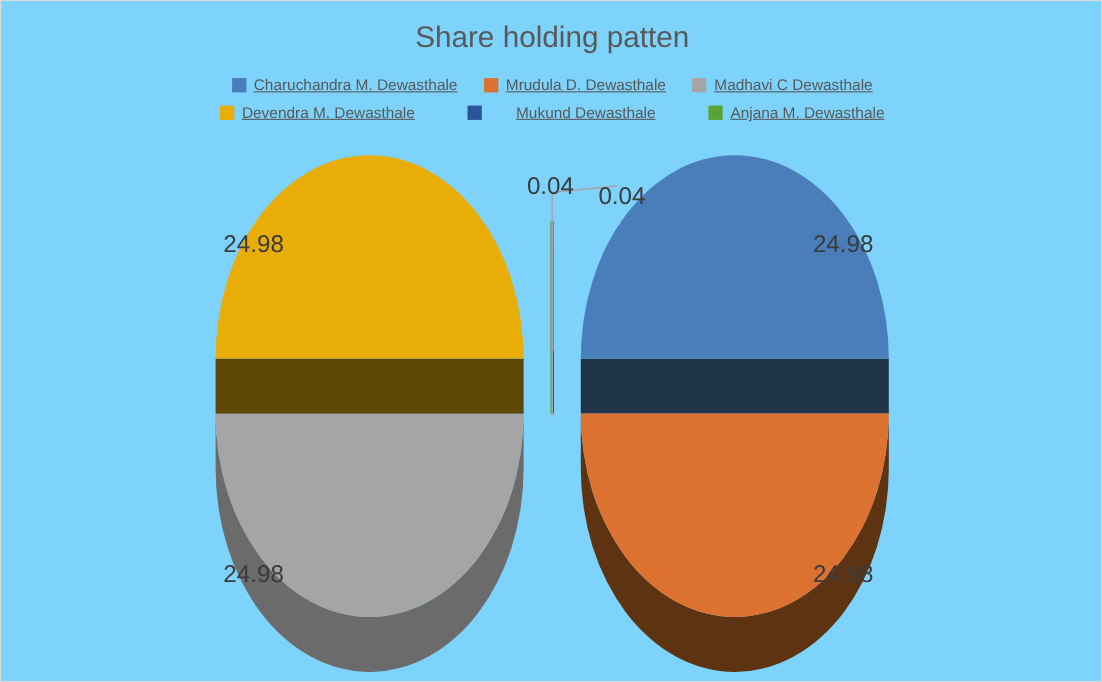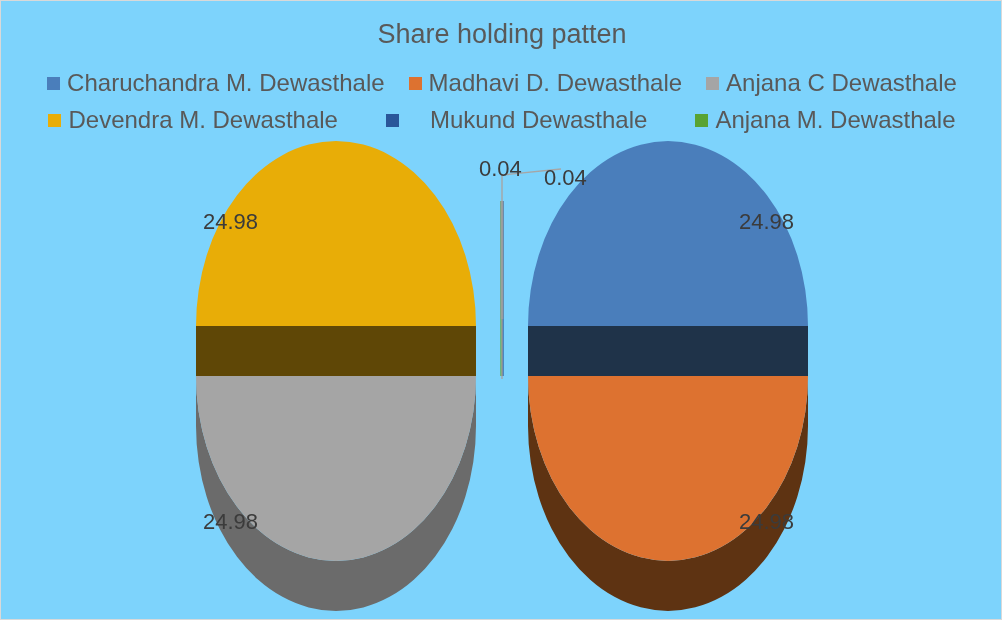--- a/index.html
+++ b/index.html
@@ -51,22 +51,23 @@
     align-items: center;
     white-space: nowrap;
   }
   .legend-swatch {
     width: 13px;
     height: 13px;
     margin-right: 7px;
     flex: none;
   }
   .legend-label {
-    font-size: 24px;
+    font-size: 14px;
     color: #595959;
+    text-decoration: underline;
   }
   #pie-area {
     position: absolute;
     left: 0;
     top: 140px;
     width: 1002px;
     height: 470px;
   }
   .data-label {
     position: absolute;
@@ -84,25 +85,25 @@
 
   <div id="legend">
 
     <div class="legend-row">
       <div class="legend-item" style="margin-right:24px;">
         <span class="legend-swatch" style="background:#4a7ebb;"></span>
         <span class="legend-label">Charuchandra M. Dewasthale</span>
       </div>
       <div class="legend-item" style="margin-right:24px;">
         <span class="legend-swatch" style="background:#dd7230;"></span>
-        <span class="legend-label">Madhavi D. Dewasthale</span>
+        <span class="legend-label">Mrudula D. Dewasthale</span>
       </div>
       <div class="legend-item">
         <span class="legend-swatch" style="background:#a5a5a5;"></span>
-        <span class="legend-label">Anjana C Dewasthale</span>
+        <span class="legend-label">Madhavi C Dewasthale</span>
       </div>
     </div>
 
     <div class="legend-row">
       <div class="legend-item" style="margin-right:48px;">
         <span class="legend-swatch" style="background:#e8ad07;"></span>
         <span class="legend-label">Devendra M. Dewasthale</span>
       </div>
       <div class="legend-item" style="margin-right:48px;gap:24px;">
         <span class="legend-swatch" style="background:#2a5699;"></span>

